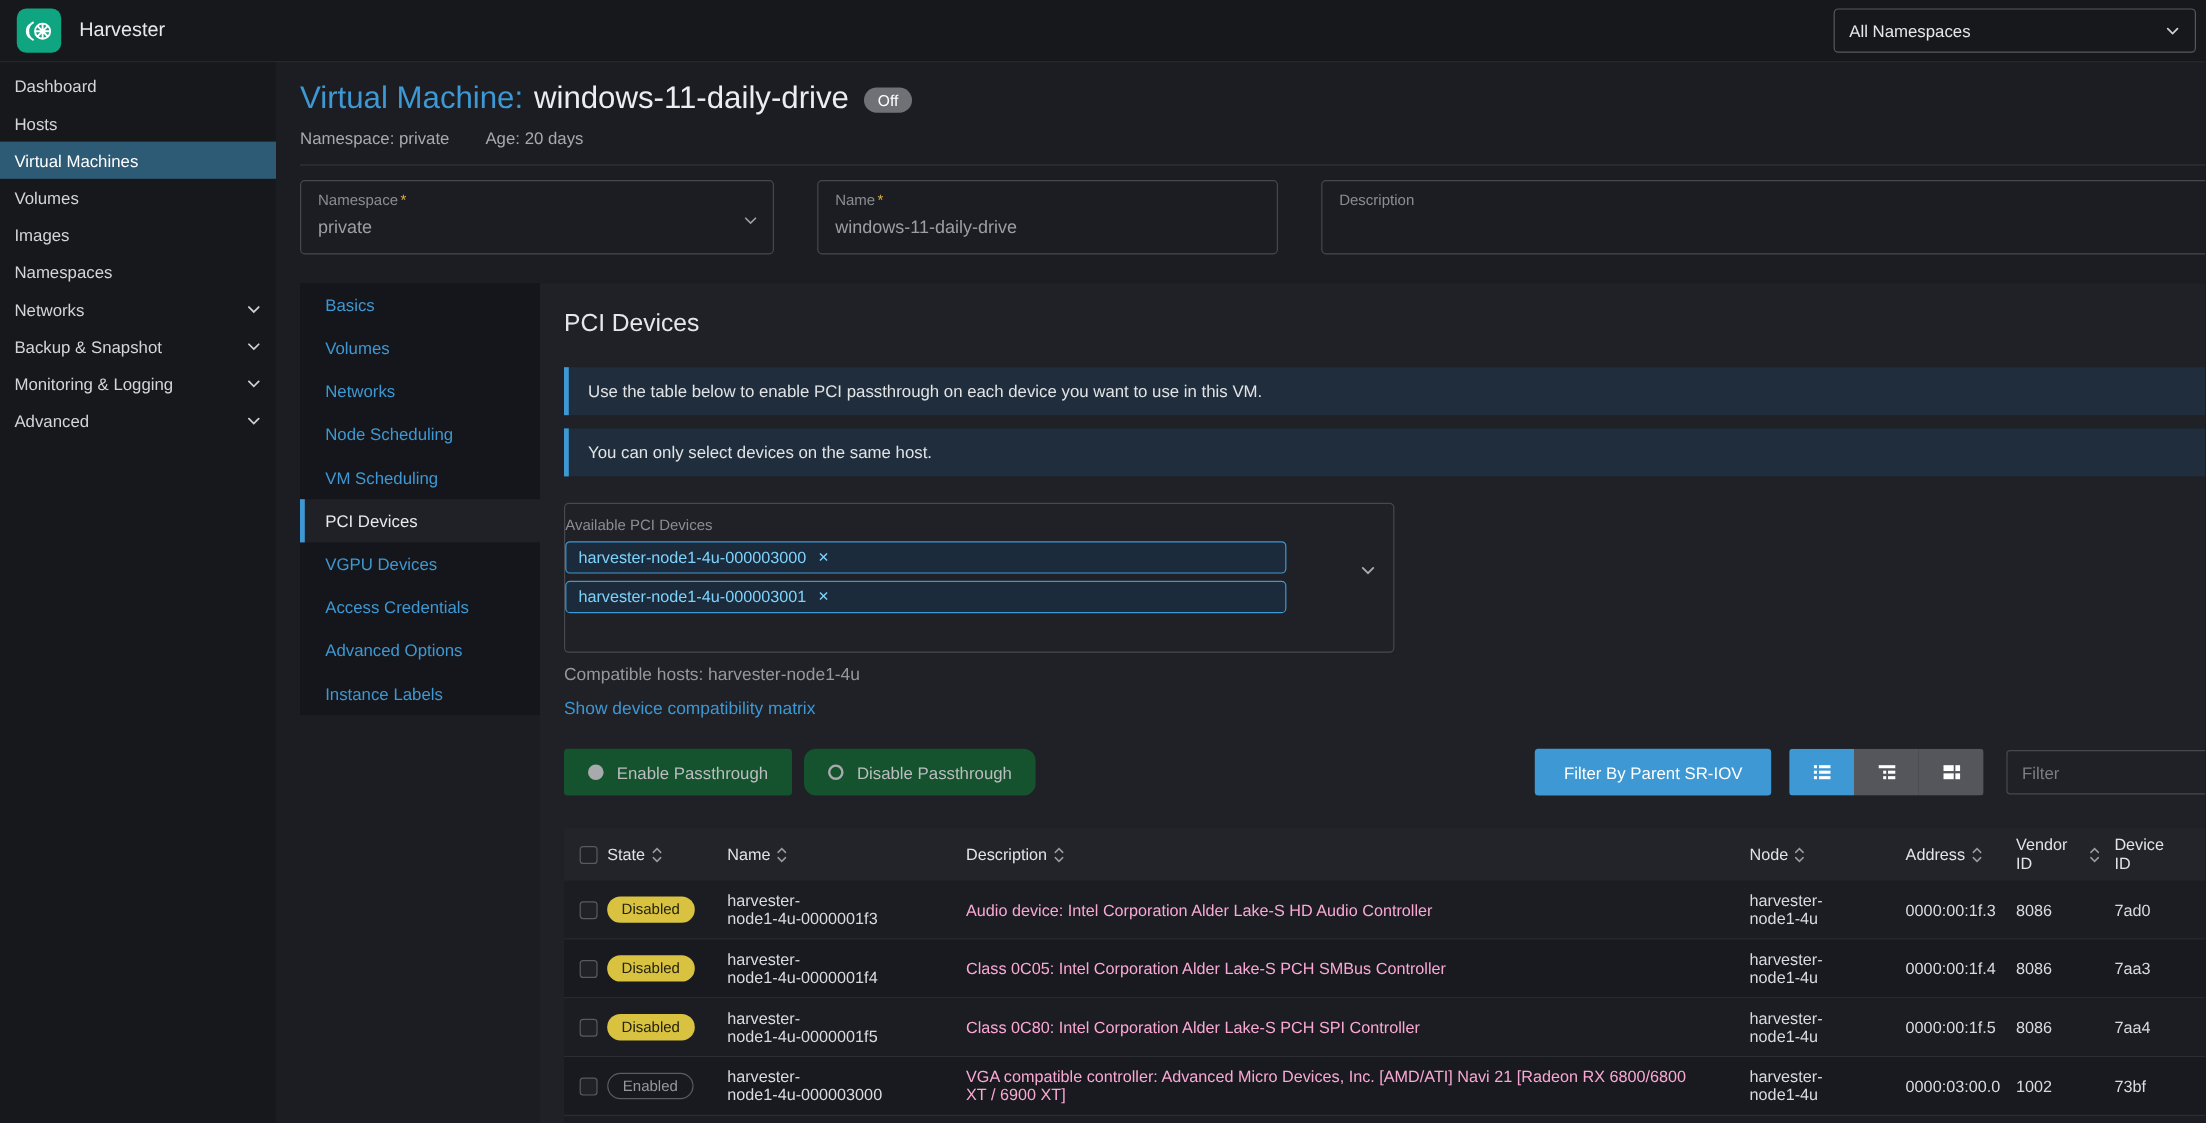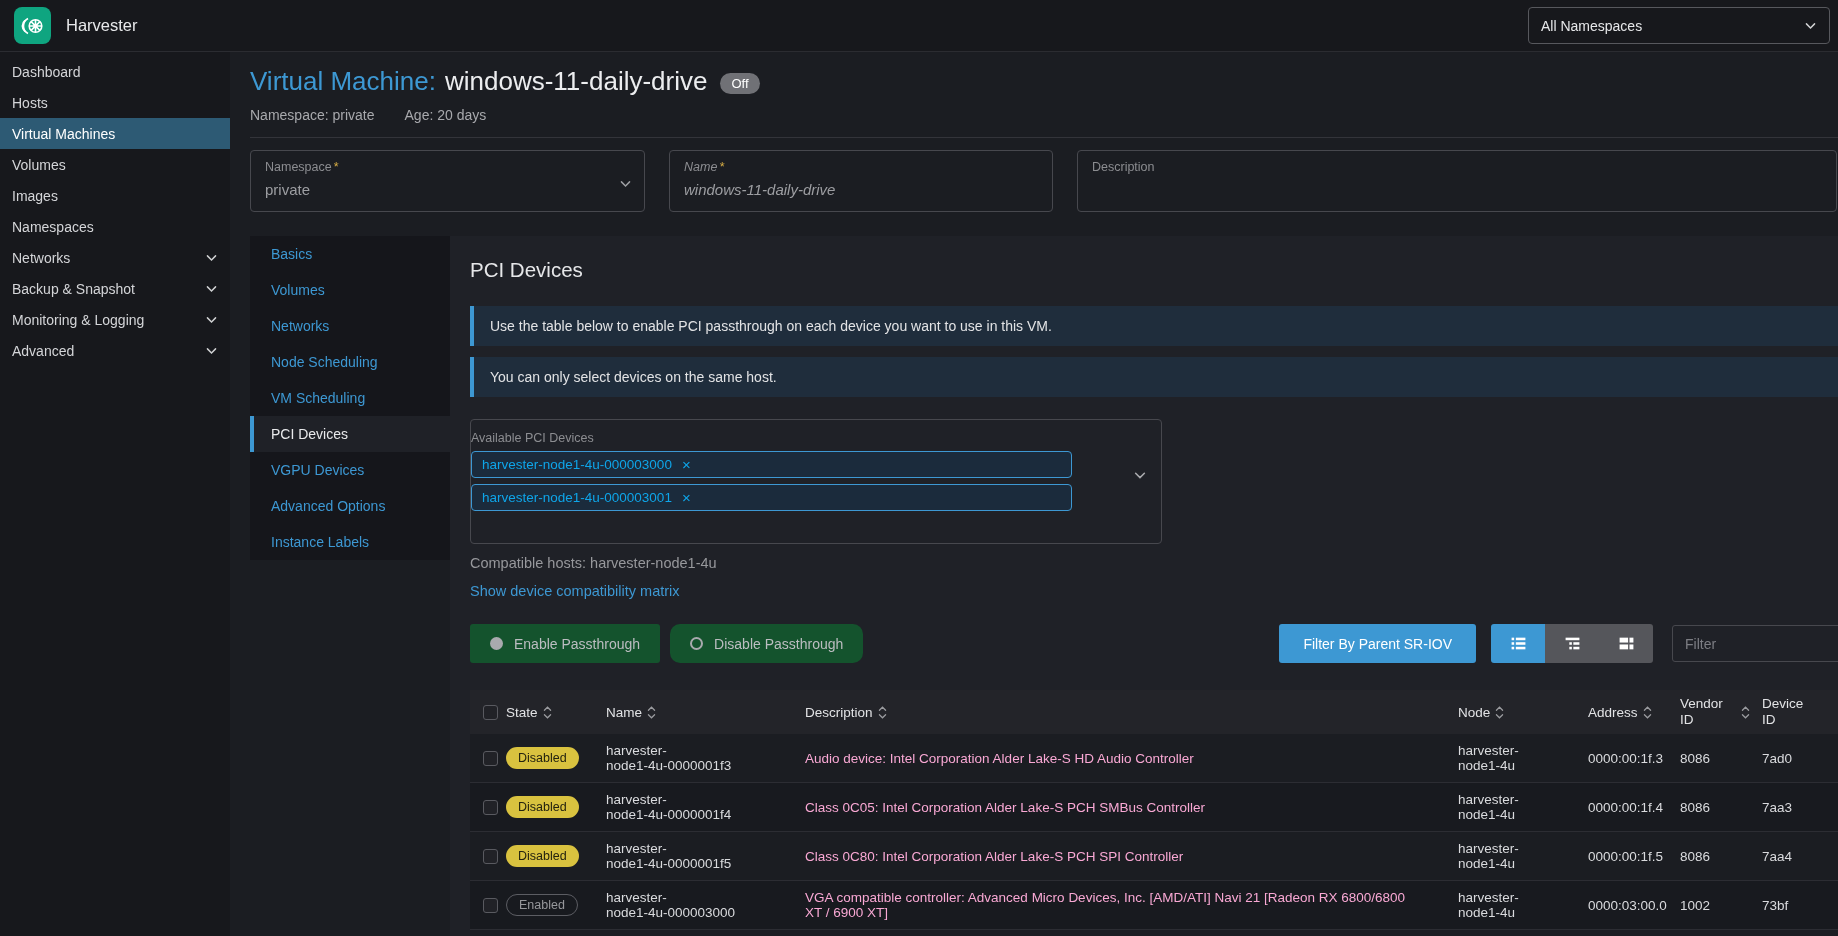--- a/index.html
+++ b/index.html
@@ -29,24 +29,24 @@
 
   h1.vm-title { font-size:26px; font-weight:400; display:flex; align-items:center; }
   .t-prefix { color:#3d98d3; margin-right:9px; }
   .t-name { color:#ecedef; }
   .badge-off { background:#707176; color:#fff; font-size:13px; padding:3px 11px; border-radius:12px;
     margin-left:13px; margin-top:3px; }
   .vm-meta { margin-top:10px; font-size:14px; color:#a8a9ad; display:flex; gap:30px; }
   .rule { margin-top:14px; border-top:1px solid #33343a; }
 
   
-  .form-row { margin-top:12px; display:flex; gap:24px; }
+  .form-row { margin-top:12px; display:flex; gap:36px; }
   .field { height:62px; border:1px solid #47484e; border-radius:4px; padding:9px 14px;
     position:relative; flex-shrink:0; }
-  .field.f-ns { width:395px; } .field.f-name { width:384px;font-style:italic; } .field.f-desc { width:760px; }
+  .field.f-ns { width:395px; } .field.f-name { width:384px; } .field.f-desc { width:760px; }
   .f-label { font-size:12.5px; color:#8c8d91; }
   .req { color:#d8ae45; margin-left:2px; }
   .f-value { margin-top:7px; font-size:15px; color:#9d9ea2; white-space:nowrap; }
   .f-desc .f-value { color:#e6e7e9; }
   .field .chev { position:absolute; right:12px; top:26px; color:#9d9ea2; }
 
   
   .tab-section { margin-top:24px; display:flex; align-items:flex-start; }
   .tab-col { width:200px; flex:0 0 200px; background:#15161b; }
   .tab { height:36px; display:flex; align-items:center; padding-left:17px; font-size:14px;
@@ -56,21 +56,21 @@
   .panel h2 { font-size:20.5px; font-weight:400; color:#e6e7e9; margin-bottom:24px; }
 
   .banner { background:#1f2d3c; border-left:4px solid #3d98d3; padding:12px 16px; font-size:14px;
     color:#e2e3e5; margin-bottom:11px; }
 
   
   .pci-select { margin-top:22px; width:692px; border:1px solid #47484e; border-radius:4px;
     padding:11px 12px 26px 0; position:relative; }
   .chips { margin-top:6px; }
   .chip { display:flex; align-items:center; width:601px; height:27px; border:1px solid #3d98d3;
-    border-radius:4px; background:#1b2b3c; color:#0ea5e9; font-size:13.5px; padding:0 10px;
+    border-radius:4px; background:#1b2b3c; color:#7dd3fc; font-size:13.5px; padding:0 10px;
     margin-bottom:6px; }
   .chip .x { margin-left:10px; font-size:15px; cursor:pointer; line-height:1; }
   .pci-select .chev { position:absolute; right:14px; top:48px; color:#a9aaae; }
 
   .muted-line { margin-top:11px; font-size:14.5px; color:#97989c; }
   .link-line { margin-top:12px; font-size:14.5px; color:#3d98d3; cursor:pointer; display:inline-block; }
 
   
   .actions-row { margin-top:24px; display:flex; align-items:center; }
   .btn { height:39px; border:none; border-radius:3px; font-size:14px; display:inline-flex;
@@ -213,20 +213,21 @@
 
       <div class="tab-section">
         <div class="tab-col" id="tab-col">
             <div class="tab">Basics</div>
             <div class="tab">Volumes</div>
             <div class="tab">Networks</div>
             <div class="tab">Node Scheduling</div>
             <div class="tab">VM Scheduling</div>
             <div class="tab selected">PCI Devices</div>
             <div class="tab">VGPU Devices</div>
+            <div class="tab">Access Credentials</div>
             <div class="tab">Advanced Options</div>
             <div class="tab">Instance Labels</div>
           </div>
 
         <div class="panel">
           <h2>PCI Devices</h2>
 
           <div class="banner">Use the table below to enable PCI passthrough on each device you want to use in this VM.</div>
           <div class="banner">You can only select devices on the same host.</div>
 

